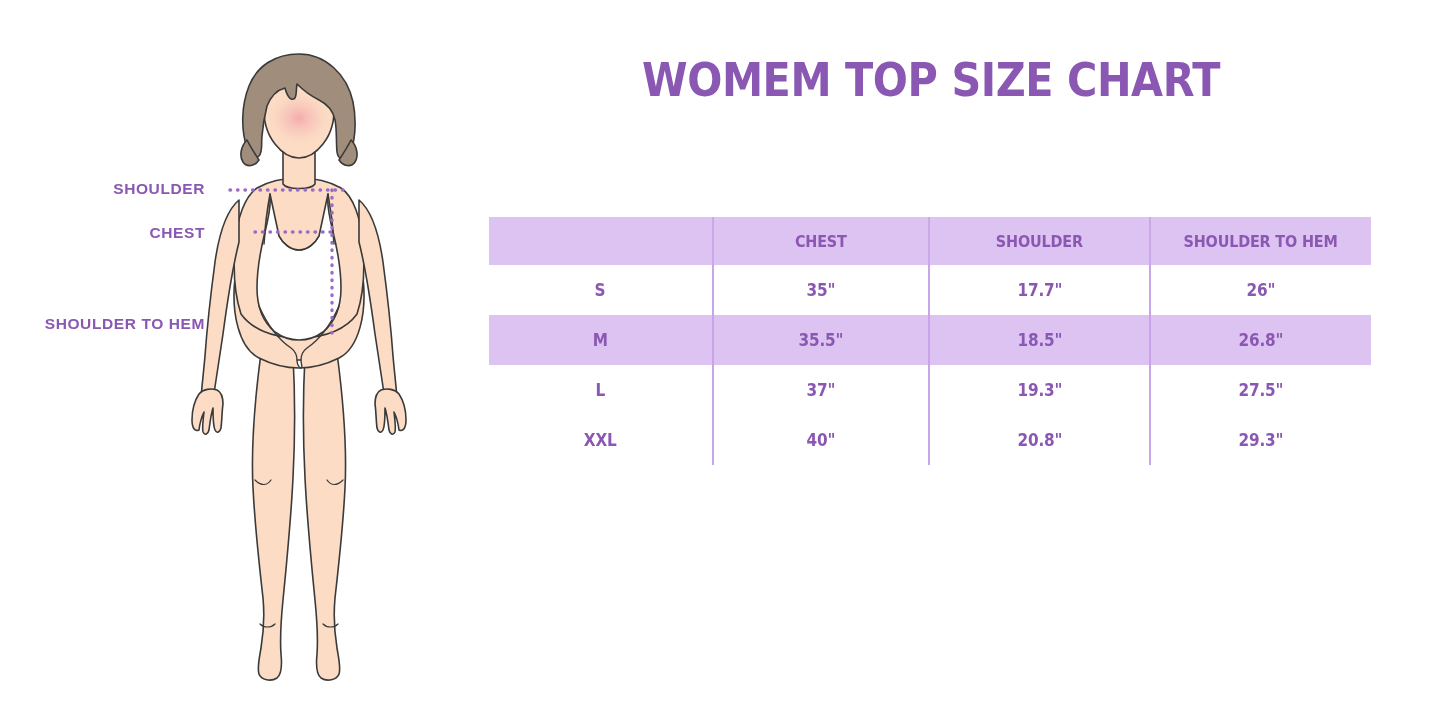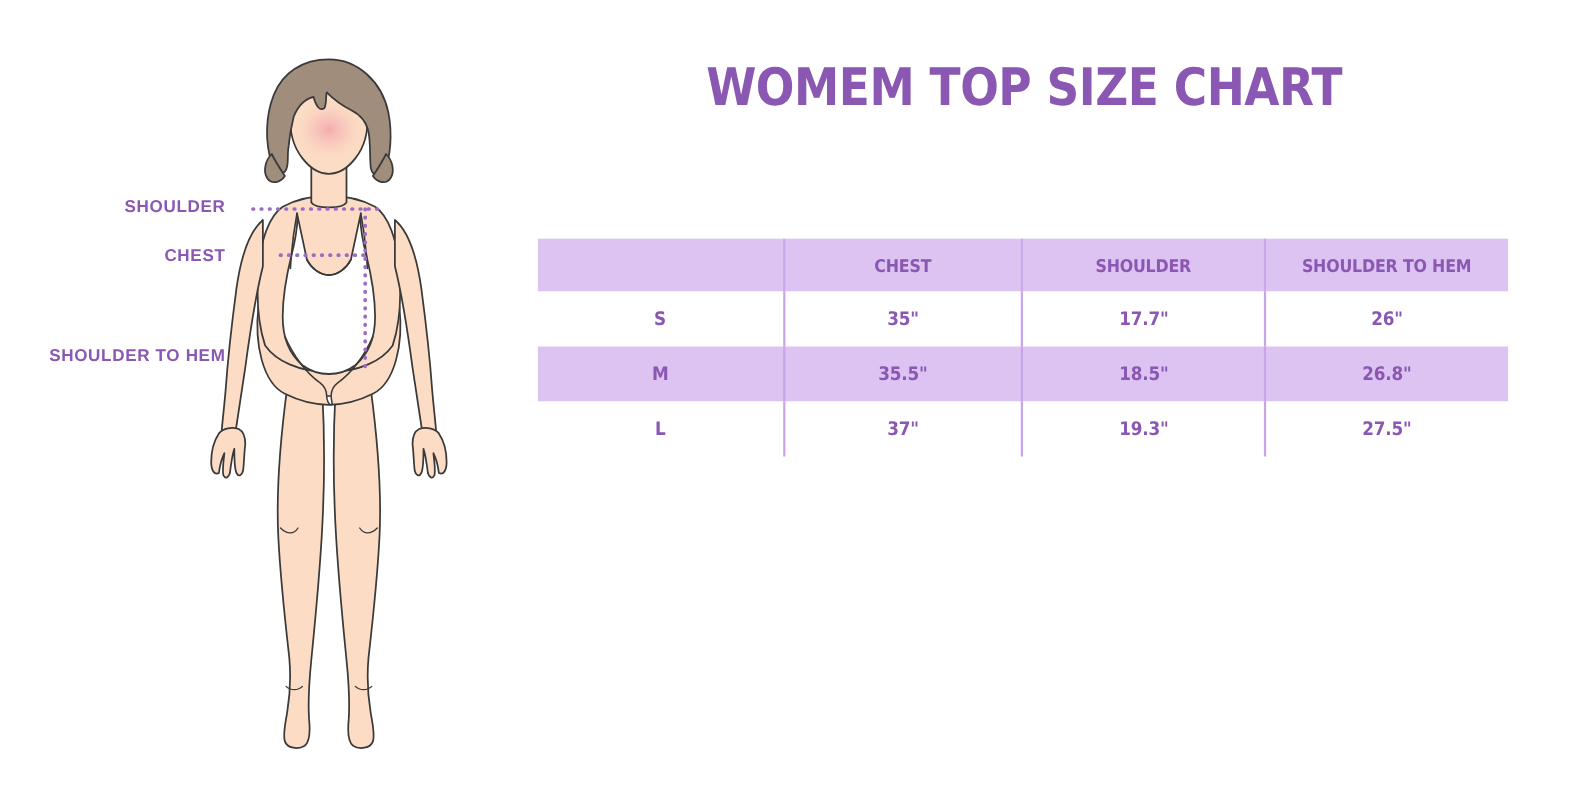--- a/index.html
+++ b/index.html
@@ -317,14 +317,20 @@
       <td><span>35.5"</span></td>
       <td><span>18.5"</span></td>
       <td><span>26.8"</span></td>
     </tr>
     <tr class="plain">
       <td><span>L</span></td>
       <td><span>37"</span></td>
       <td><span>19.3"</span></td>
       <td><span>27.5"</span></td>
     </tr>
+    <tr class="plain">
+      <td><span>XXL</span></td>
+      <td><span>40"</span></td>
+      <td><span>20.8"</span></td>
+      <td><span>29.3"</span></td>
+    </tr>
   </tbody>
 </table>
 
 </body></html>

